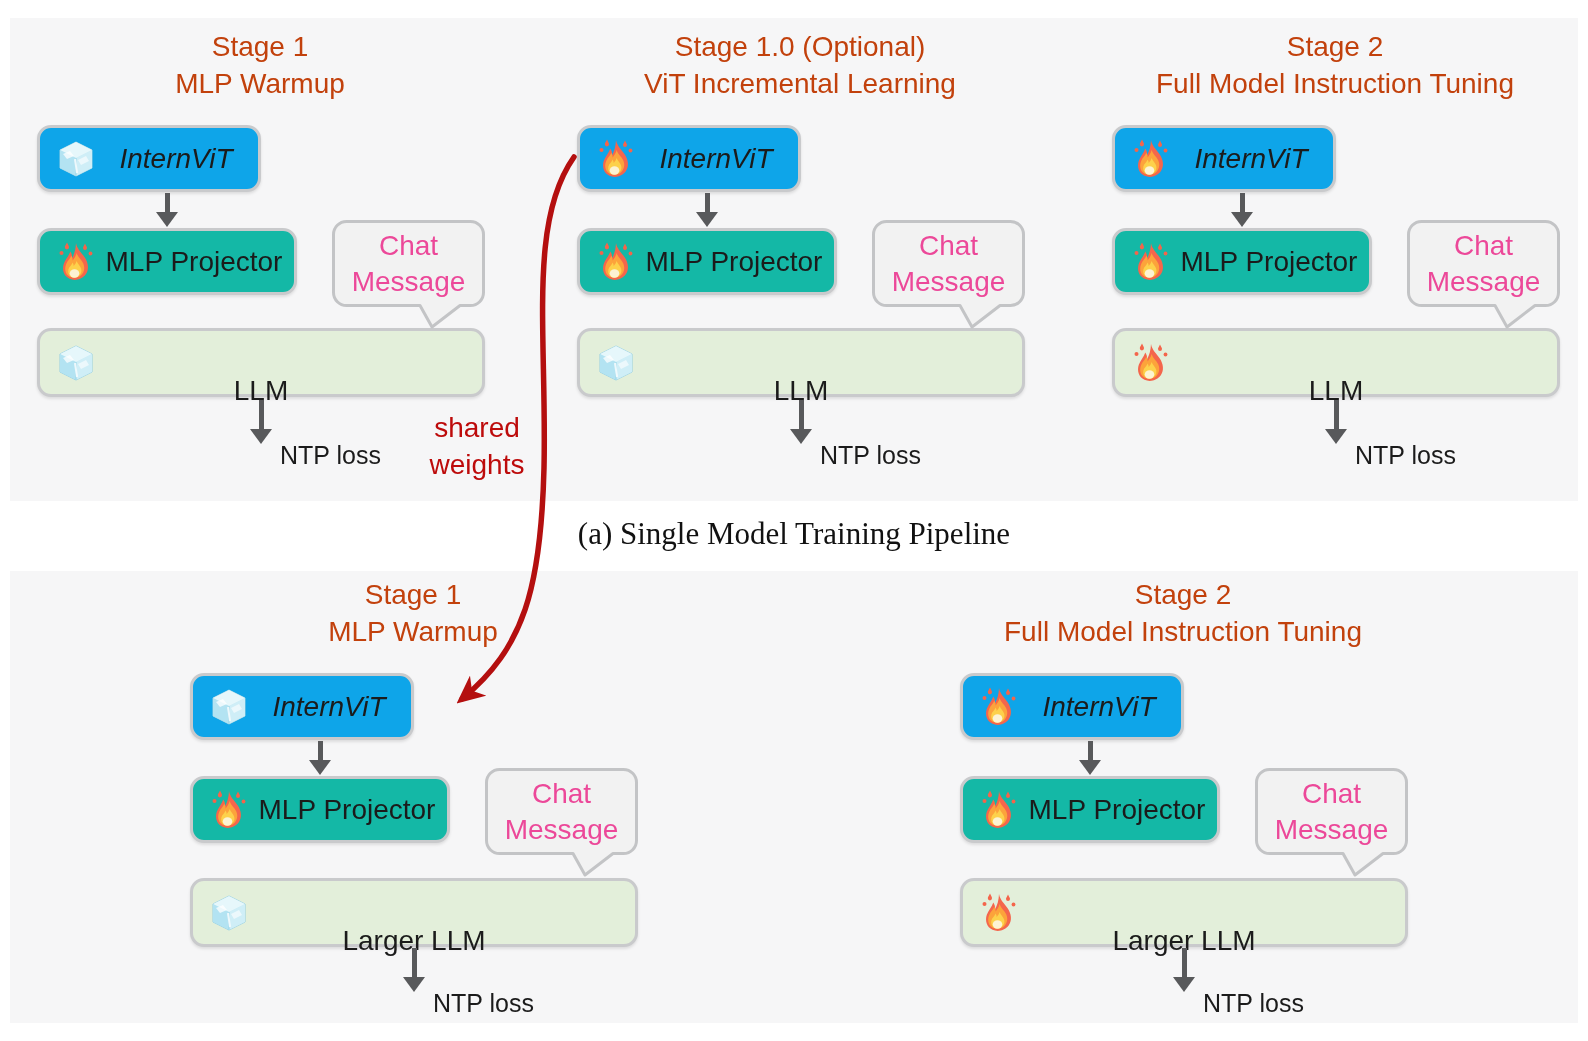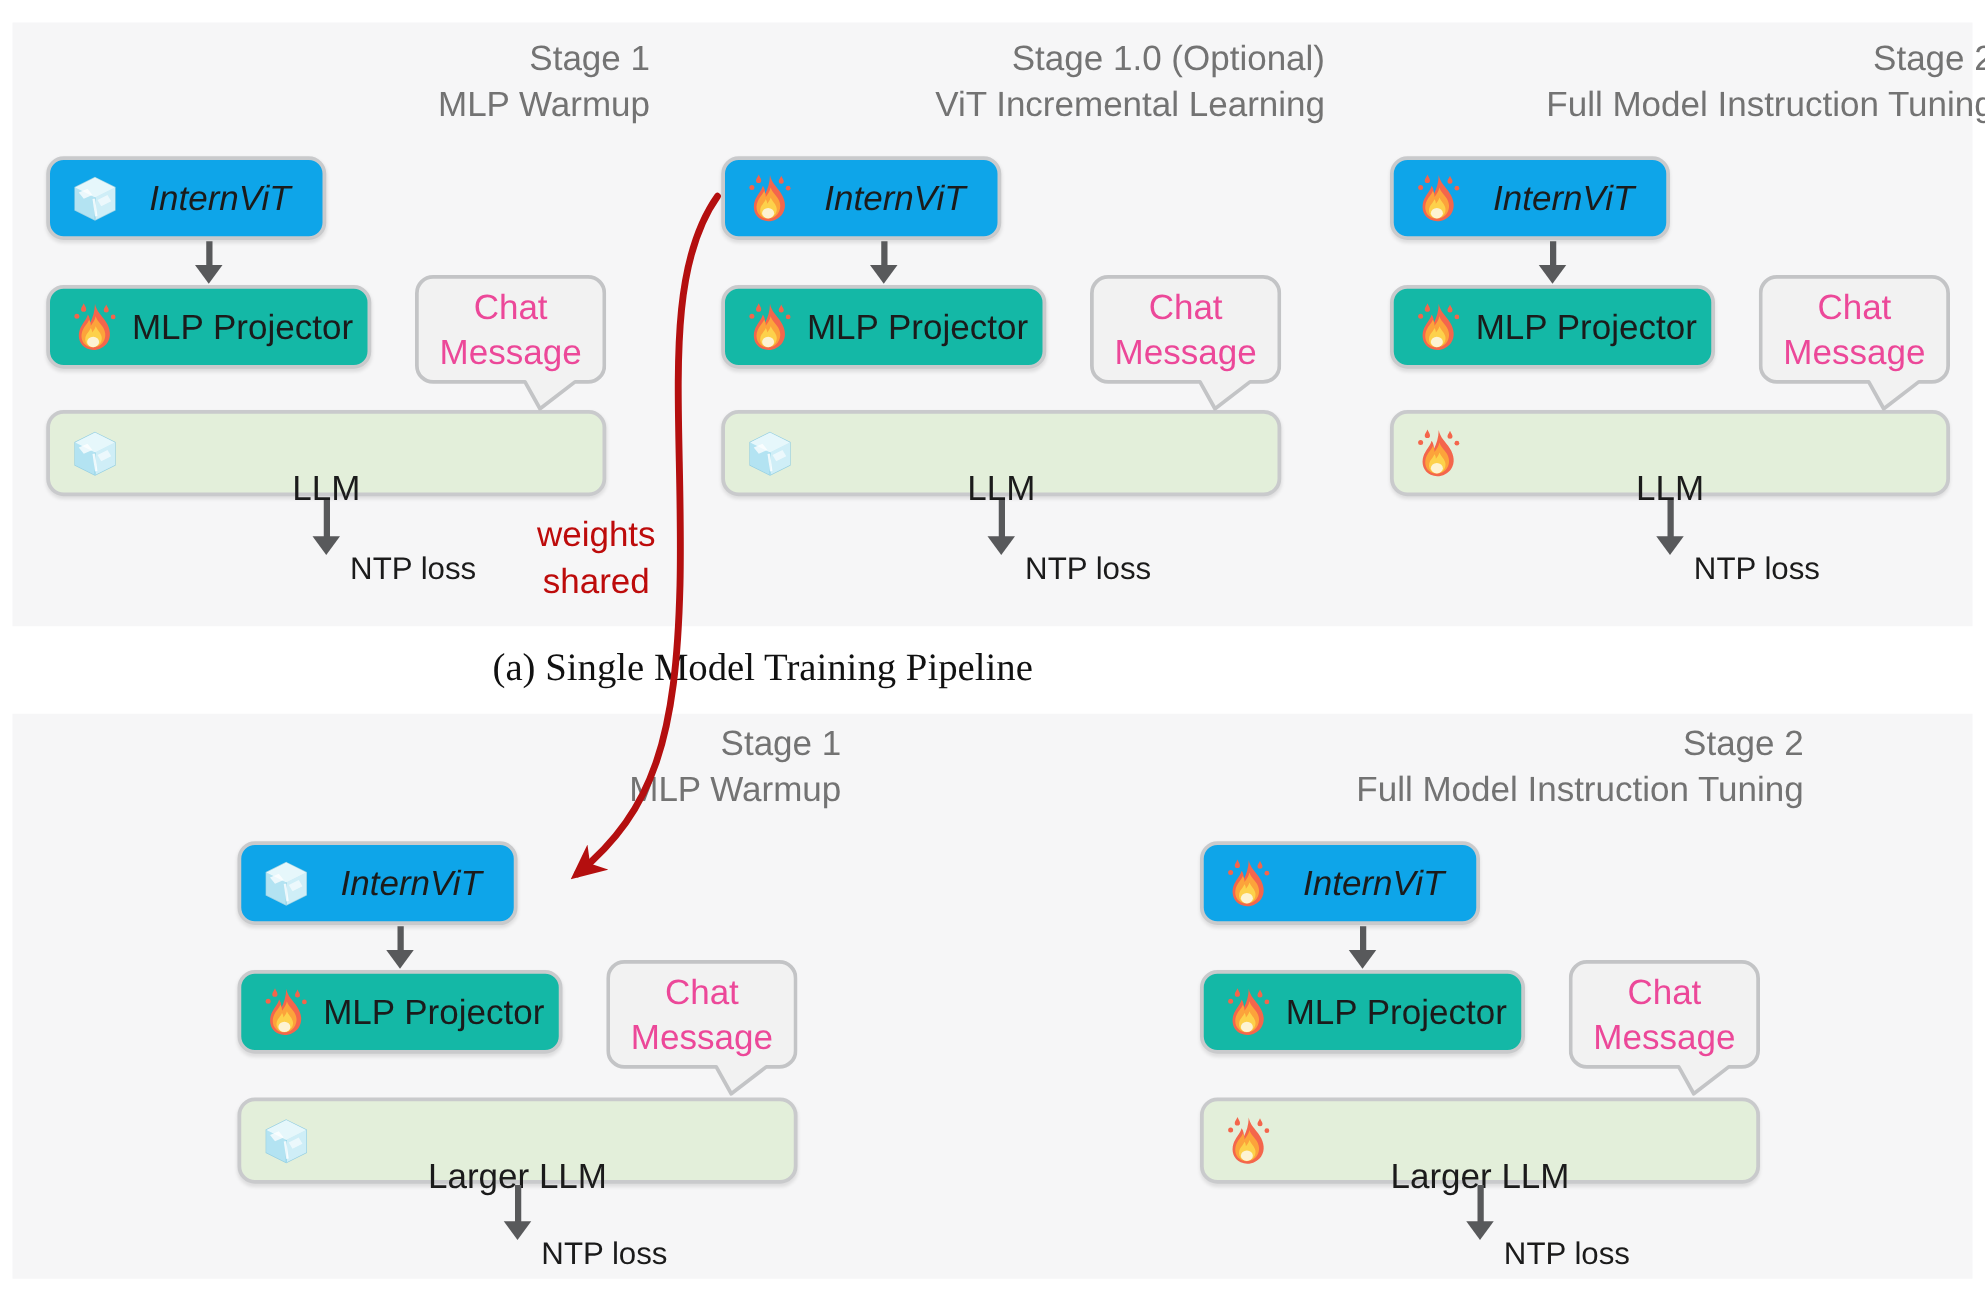--- a/index.html
+++ b/index.html
@@ -8,22 +8,22 @@
     background:#ffffff;
     font-family:"Liberation Sans", sans-serif;
     color:#1b1b1b;
   }
   .panel{position:absolute;left:10px;width:1568px;background:#f6f6f7;}
   #panel-top{top:18px;height:483px;}
   #panel-bottom{top:571px;height:452px;}
 
   .col{position:absolute;width:520px;height:500px;}
 
-  .stage-title{position:absolute;left:0;top:28px;width:520px;text-align:right;
-    font-size:28px;line-height:37px;color:#737373;}
+  .stage-title{position:absolute;left:0;top:28px;width:520px;text-align:center;
+    font-size:28px;line-height:37px;color:#c2410c;}
 
   .box{position:absolute;box-sizing:border-box;border:3px solid #c9cacc;border-radius:14px;
     box-shadow:0 2px 3px rgba(0,0,0,.10);}
   .box.vit {left:37px;top:125px;width:224px;height:67px;background:#0ea5e9;font-style:italic;}
   .box.proj{left:37px;top:228px;width:260px;height:67px;background:#14b8a6;}
   .box.llm {left:37px;top:328px;width:448px;height:69px;background:#e3efda;}
   .col.bottom .box.llm{top:330px;}
   .box .icon{position:absolute;left:16px;top:50%;transform:translateY(-50%);width:40px;height:44px;}
   .box .label{position:absolute;left:62px;right:8px;top:50%;transform:translateY(-50%);
     text-align:center;font-size:28px;white-space:nowrap;}
@@ -38,21 +38,21 @@
   .varrow.a2{left:250px;top:400px;height:44px;}
 
   .bubble{position:absolute;left:332px;top:220px;width:153px;height:112px;}
   .bubble svg{position:absolute;left:0;top:0;width:153px;height:112px;}
   .bubble .bubble-text{position:absolute;left:0;top:0;width:153px;height:87px;
     display:flex;flex-direction:column;align-items:center;justify-content:center;
     font-size:28px;line-height:36px;color:#ec4899;}
 
   .loss{position:absolute;left:141px;top:441px;width:240px;text-align:right;font-size:25px;}
 
-  #caption{position:absolute;left:394px;top:514px;width:800px;text-align:left;
+  #caption{position:absolute;left:394px;top:514px;width:800px;text-align:center;
     font-family:"Liberation Serif", serif;font-size:31px;line-height:40px;color:#111;}
 
   #shared-weights-label{position:absolute;left:357px;top:409px;width:240px;text-align:center;
     font-size:28px;line-height:37px;color:#bd0b0b;}
 
   #red-arrow-overlay{position:absolute;left:0;top:0;width:1588px;height:1041px;pointer-events:none;}
   #symbol-defs{position:absolute;width:0;height:0;overflow:hidden;}
 </style>
 </head>
 <body>
@@ -296,22 +296,22 @@
     </svg>
     <div class="bubble-text">
       <div>Chat</div>
       <div>Message</div>
     </div>
   </div>
   <div class="loss">NTP loss</div>
 </div>
 
 <div id="shared-weights-label">
+  <div>shared</div>
   <div>weights</div>
-  <div>shared</div>
 </div>
 
 <svg id="red-arrow-overlay">
   <defs>
     <marker id="redhead" markerUnits="userSpaceOnUse" markerWidth="28" markerHeight="26" refX="21" refY="13" orient="auto">
       <path d="M0 0 L28 13 L0 26 L8 13 Z" fill="#b40f0f"></path>
     </marker>
   </defs>
   <path d="M 574 157 C 528 222, 547 335, 544 468 C 541 588, 524 648, 462 699" fill="none" stroke="#b40f0f" stroke-width="5.5" stroke-linecap="round" marker-end="url(#redhead)"></path>
 </svg>

